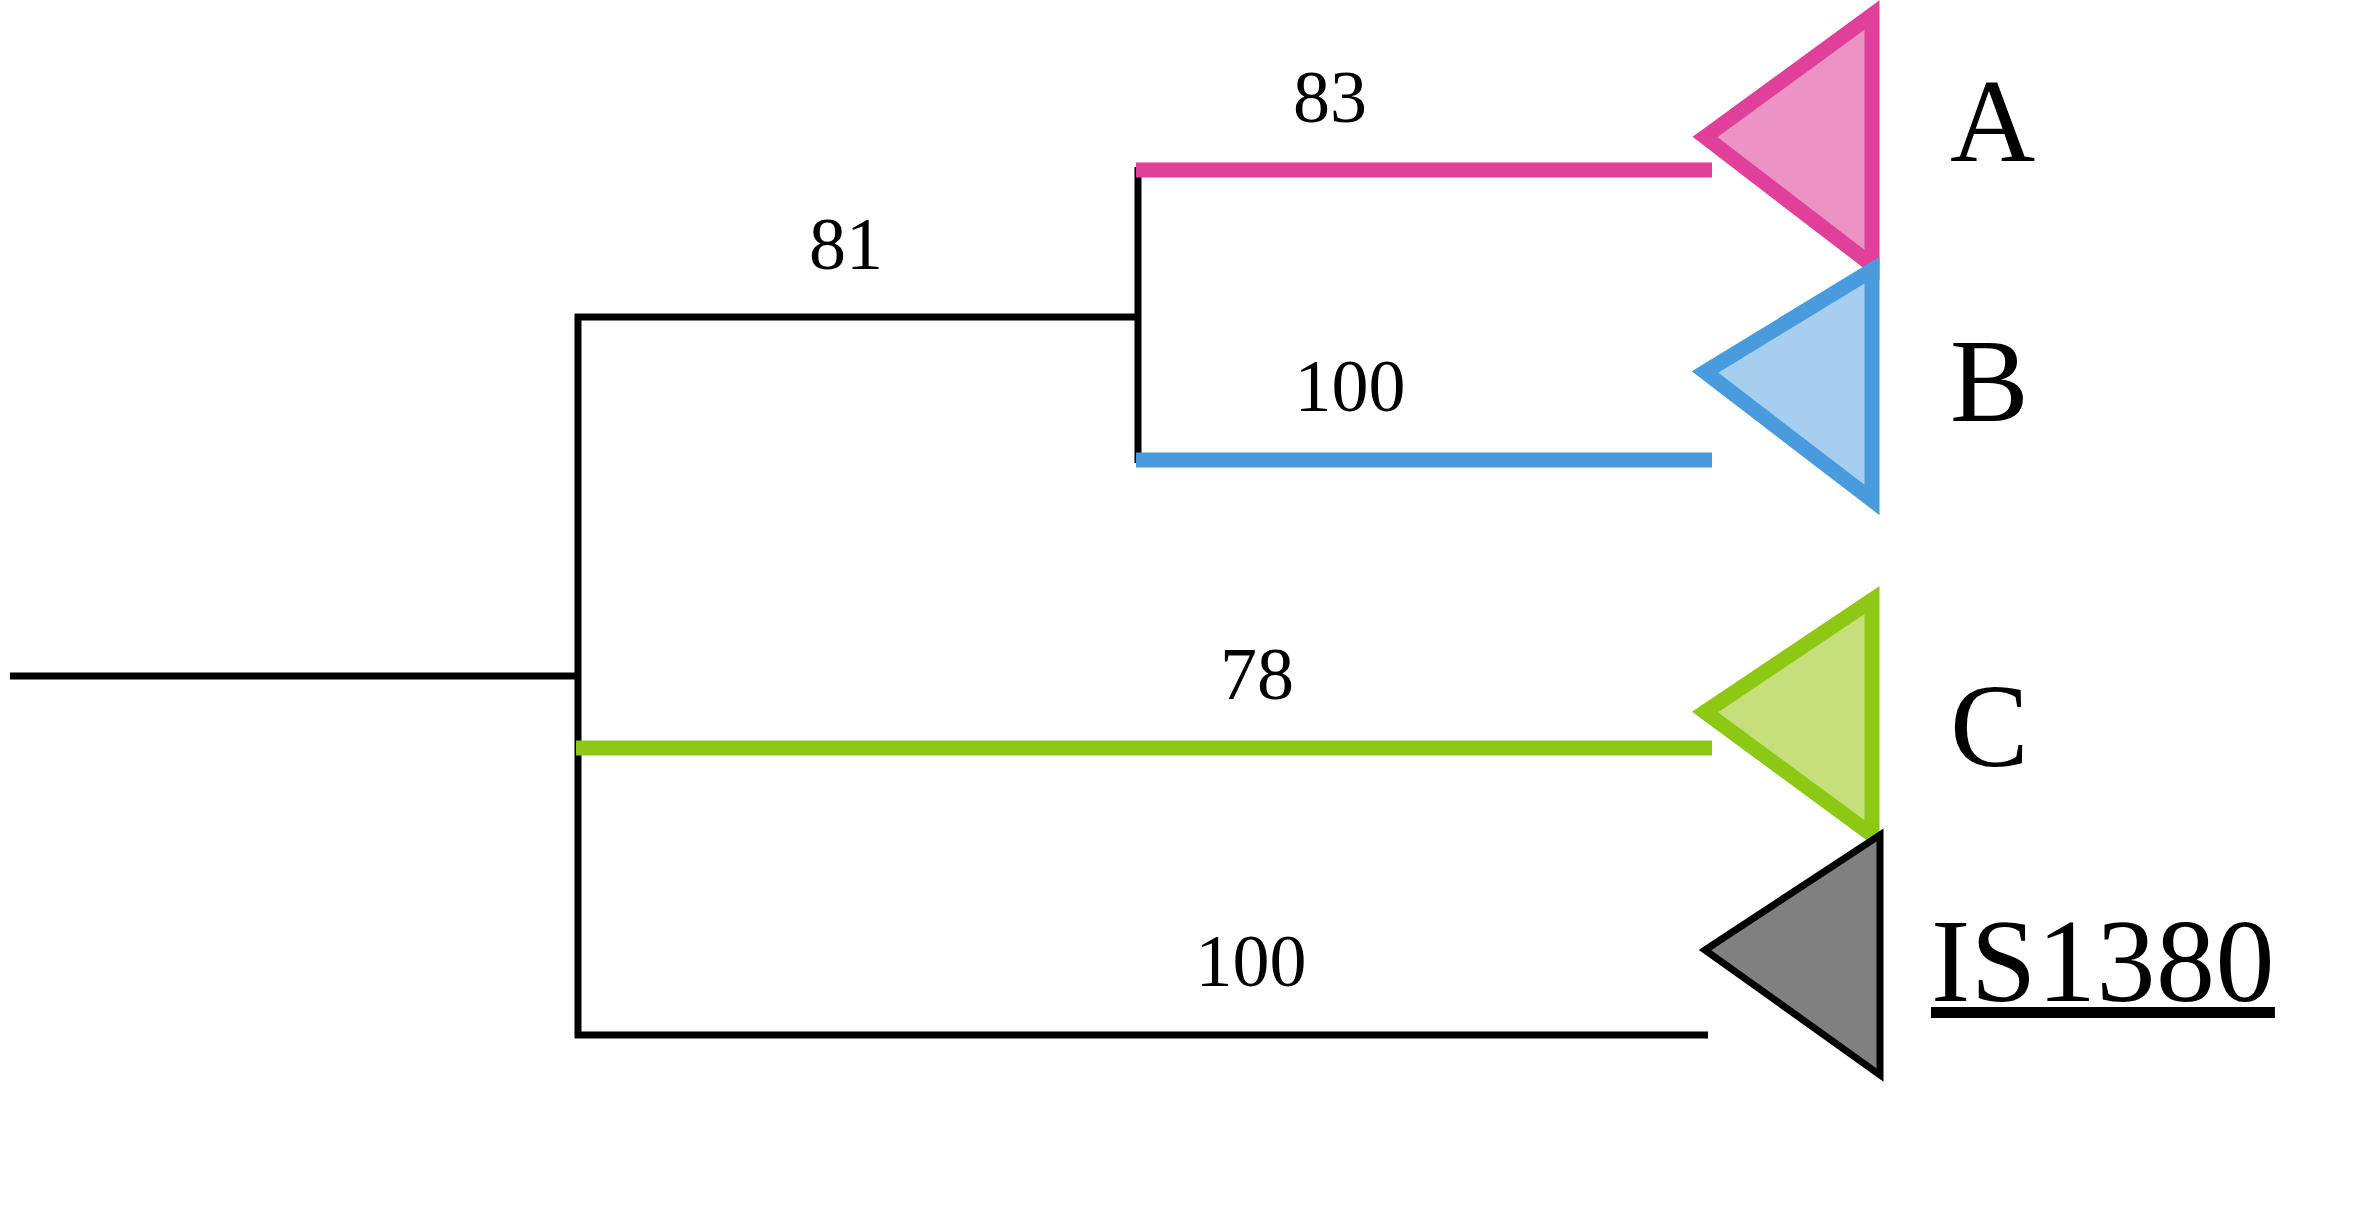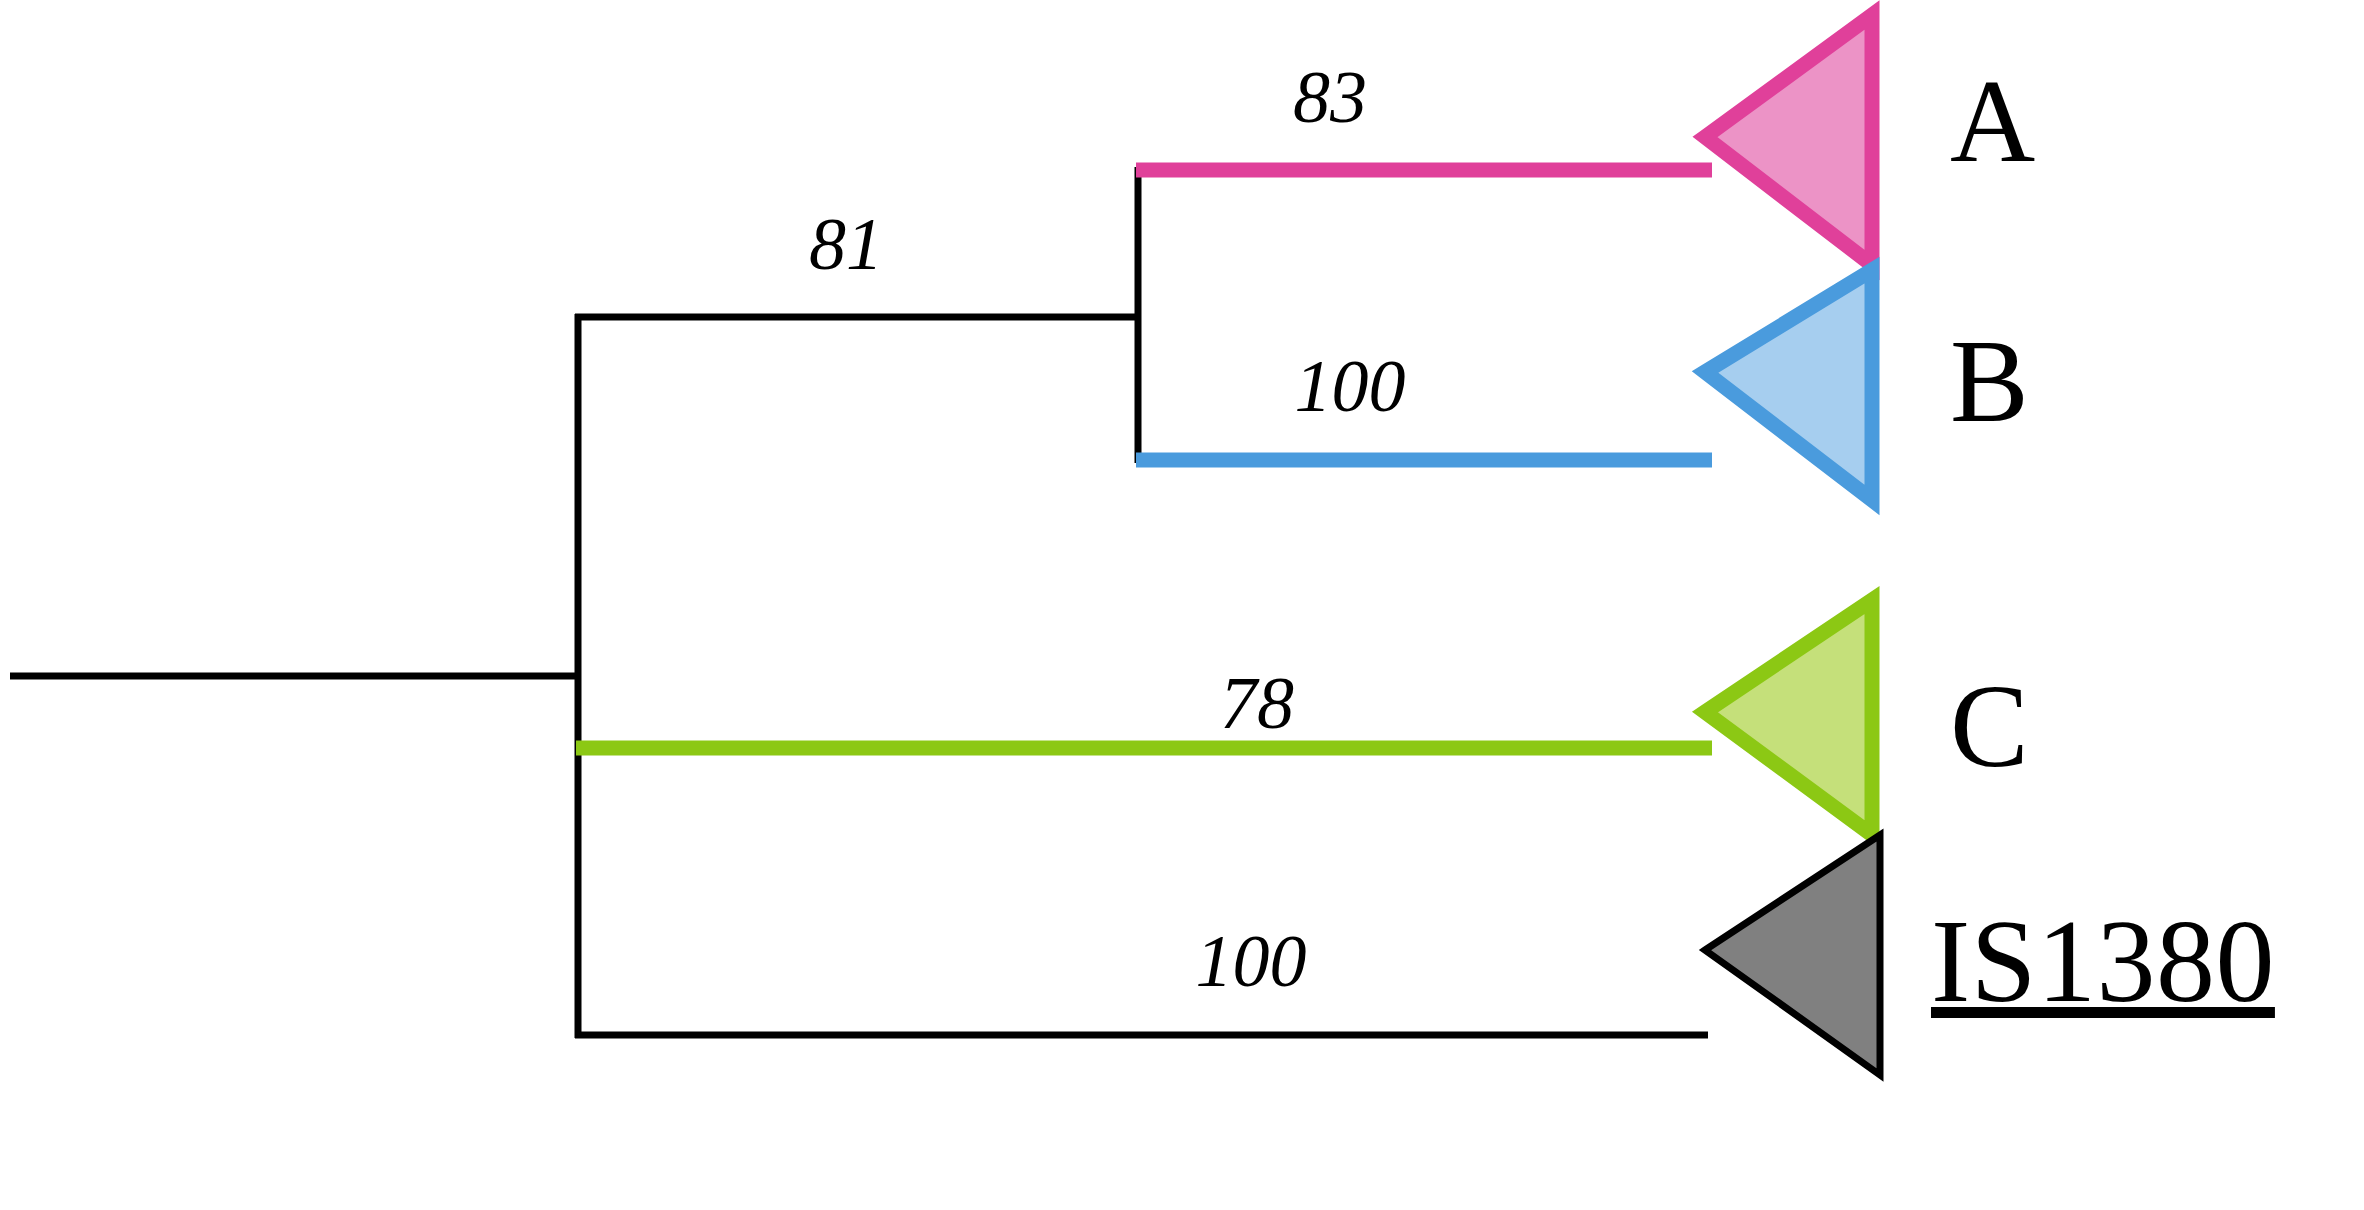--- a/index.html
+++ b/index.html
@@ -39,21 +39,20 @@
   }
   .support-label {
     position: absolute;
     font-family: "Liberation Serif", "DejaVu Serif", serif;
     font-size: 74px;
     line-height: 1;
     color: #000000;
     white-space: nowrap;
     text-align: center;
     transform: translateX(-50%);
-    font-style: italic;
   }
 </style>
 </head>
 <body>
 
 <div id="tree-root" style="background: rgb(255, 255, 255);">
 
   <svg id="tree-svg" viewBox="0 0 2364 1210" xmlns="http://www.w3.org/2000/svg">
 
     <g>
@@ -86,21 +85,21 @@
       <polygon id="tri-is1380" points="1705,950 1880,835 1880,1075" fill="#808080" stroke="#000000" stroke-width="7" stroke-linejoin="miter"></polygon>
     </g>
   </svg>
 
   <div class="support-label" style="left:1330px; top:60px;">83</div>
 
   <div class="support-label" style="left:846px; top:207px;">81</div>
 
   <div class="support-label" style="left:1350px; top:349px;">100</div>
 
-  <div class="support-label" style="left:1257px; top:666px;text-align:center;">78</div>
+  <div class="support-label" style="left:1257px; top:637px;text-align:center;">78</div>
 
   <div class="support-label" style="left:1251px; top:924px;">100</div>
 
   <div class="tip-label" style="left:1950px; top:63px;">A</div>
 
   <div class="tip-label" style="left:1950px; top:323px;">B</div>
 
   <div class="tip-label" style="left:1950px; top:668px;">C</div>
 
   <div class="tip-label" style="left:1931px; top:903px;text-decoration:underline;">IS1380</div>

